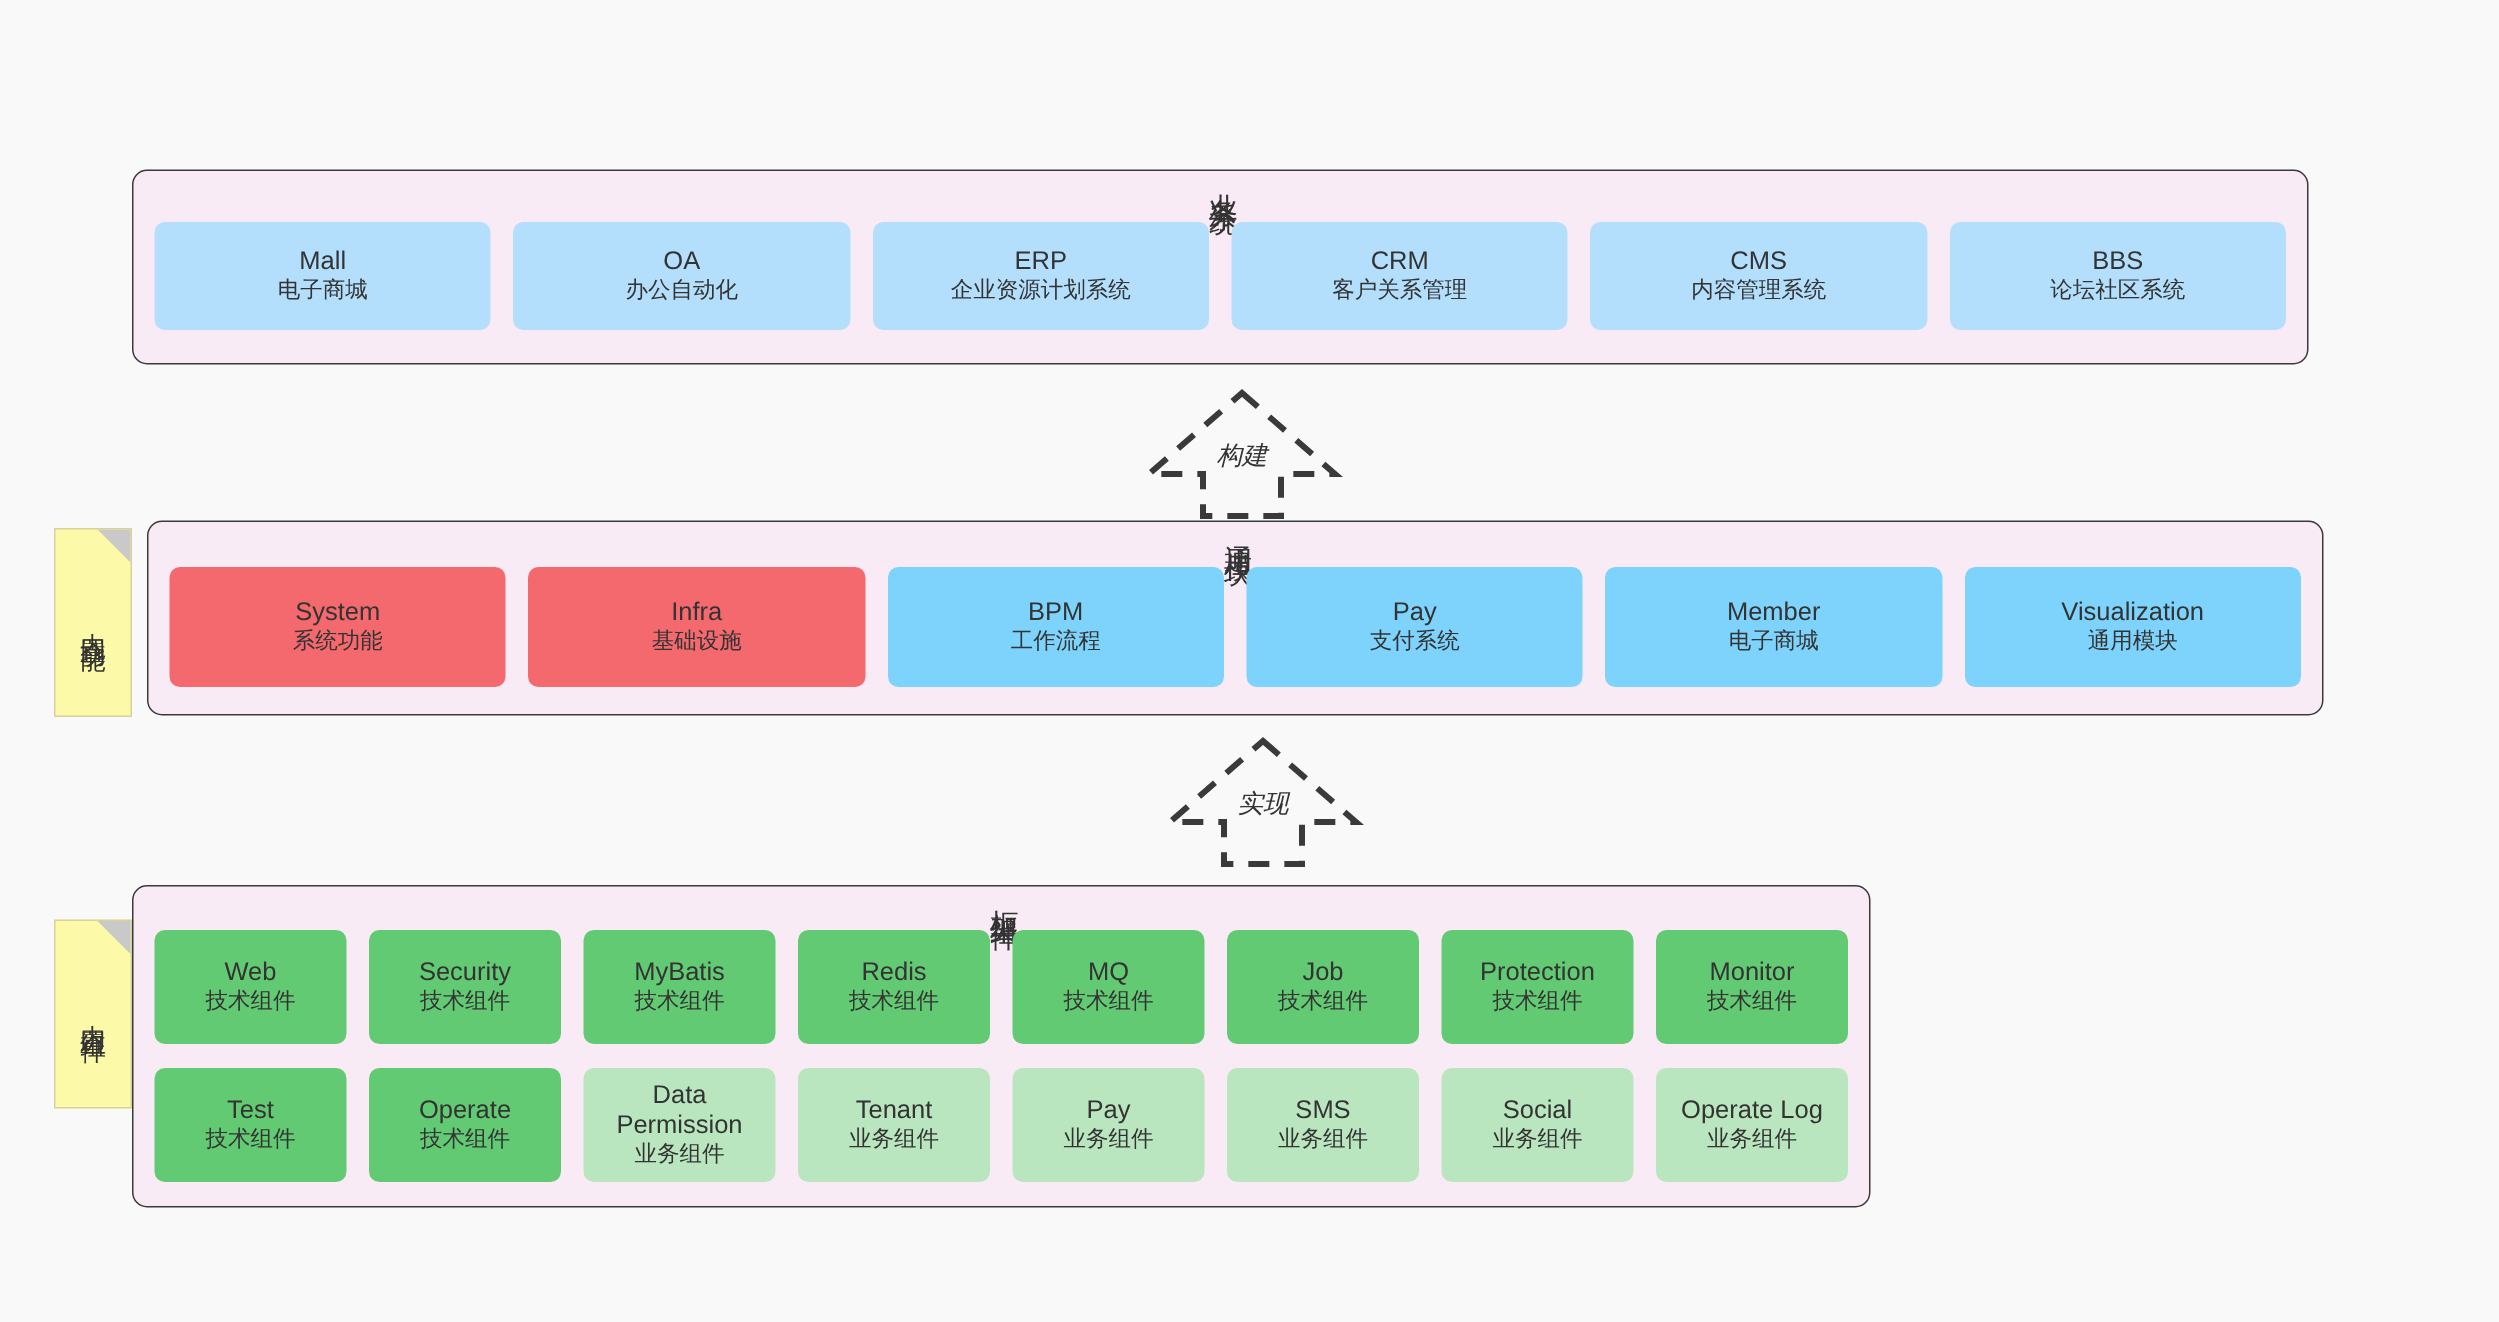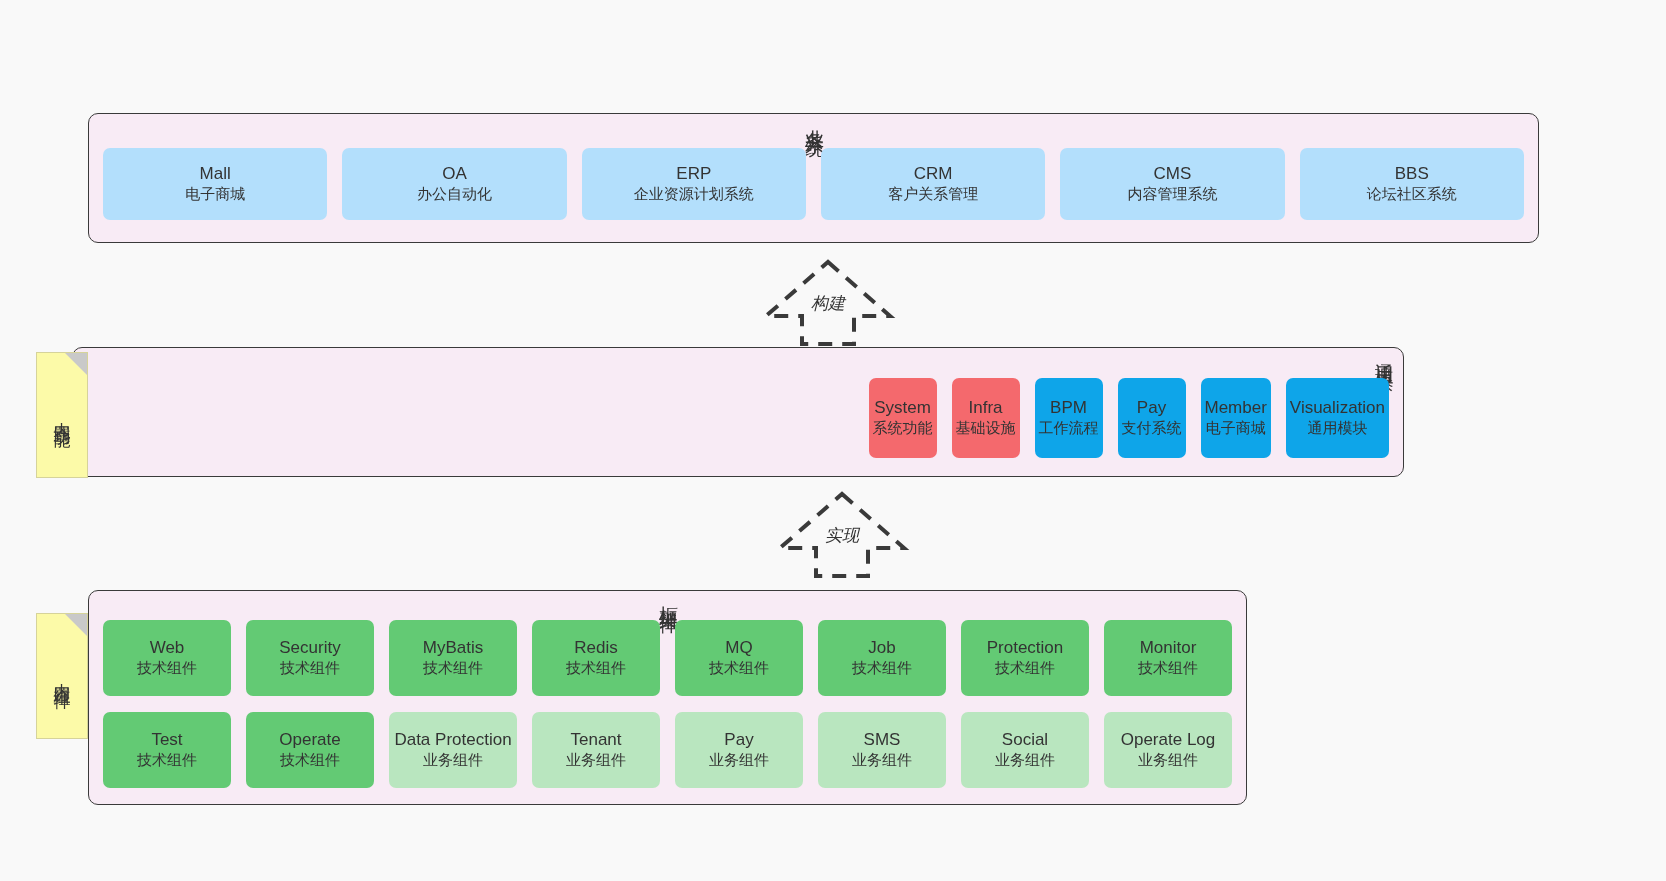--- a/index.html
+++ b/index.html
@@ -83,27 +83,27 @@
     font-size: 17px;
     color: #333333;
   }
   .node .sub {
     font-size: 15px;
     color: #333333;
   }
 
   .node.blue      { background: #b3dffc; }
   .node.red       { background: #f4696d; }
-  .node.pink      { background: #0ea5e9; }
+  .node.pink      { background: #7dd3fc; }
   .node.green     { background: #63ca74; }
   .node.lightgreen{ background: #b9e6bf; }
 
   
   #layer-business { left: 88px;  top: 113px; width: 1451px; height: 130px; }
-  #layer-modules  { left: 72px;  top: 347px; width: 1332px; height: 130px; align-items: flex-end; }
+  #layer-modules  { left: 98px;  top: 347px; width: 1451px; height: 130px; }
   #layer-framework{ left: 88px;  top: 590px; width: 1159px; height: 215px; justify-content: flex-end; }
 
   #layer-business .node { height: 72px; }
   #layer-modules  .node { height: 80px; }
   #layer-framework .node { height: 76px; }
 
   
   .note {
     position: absolute;
     box-sizing: border-box;
@@ -305,21 +305,21 @@
       <div class="box-row">
         <div class="node green">
           <span class="title">Test</span>
           <span class="sub">技术组件</span>
         </div>
         <div class="node green">
           <span class="title">Operate</span>
           <span class="sub">技术组件</span>
         </div>
         <div class="node lightgreen">
-          <span class="title">Data Protection</span>
+          <span class="title">Data Permission</span>
           <span class="sub">业务组件</span>
         </div>
         <div class="node lightgreen">
           <span class="title">Tenant</span>
           <span class="sub">业务组件</span>
         </div>
         <div class="node lightgreen">
           <span class="title">Pay</span>
           <span class="sub">业务组件</span>
         </div>

